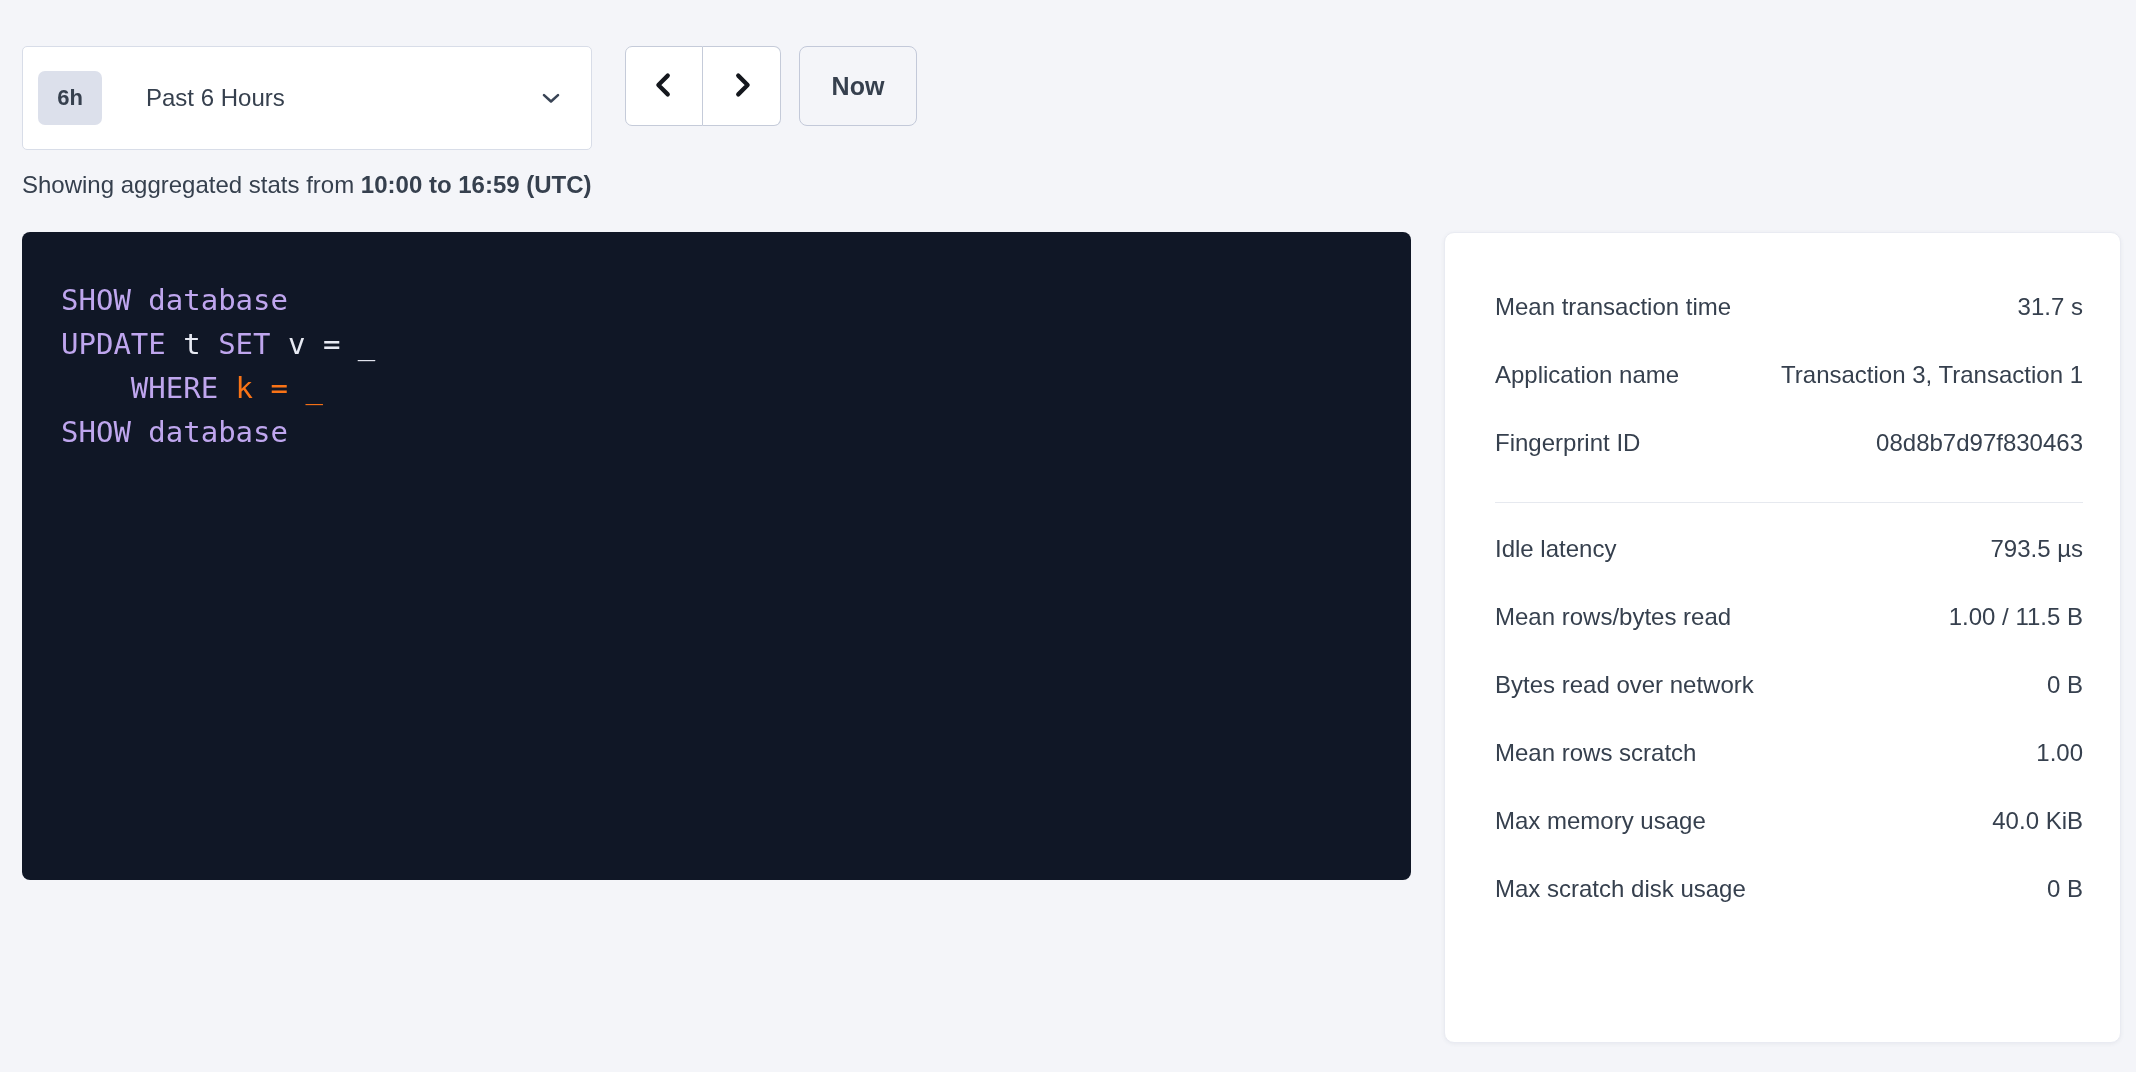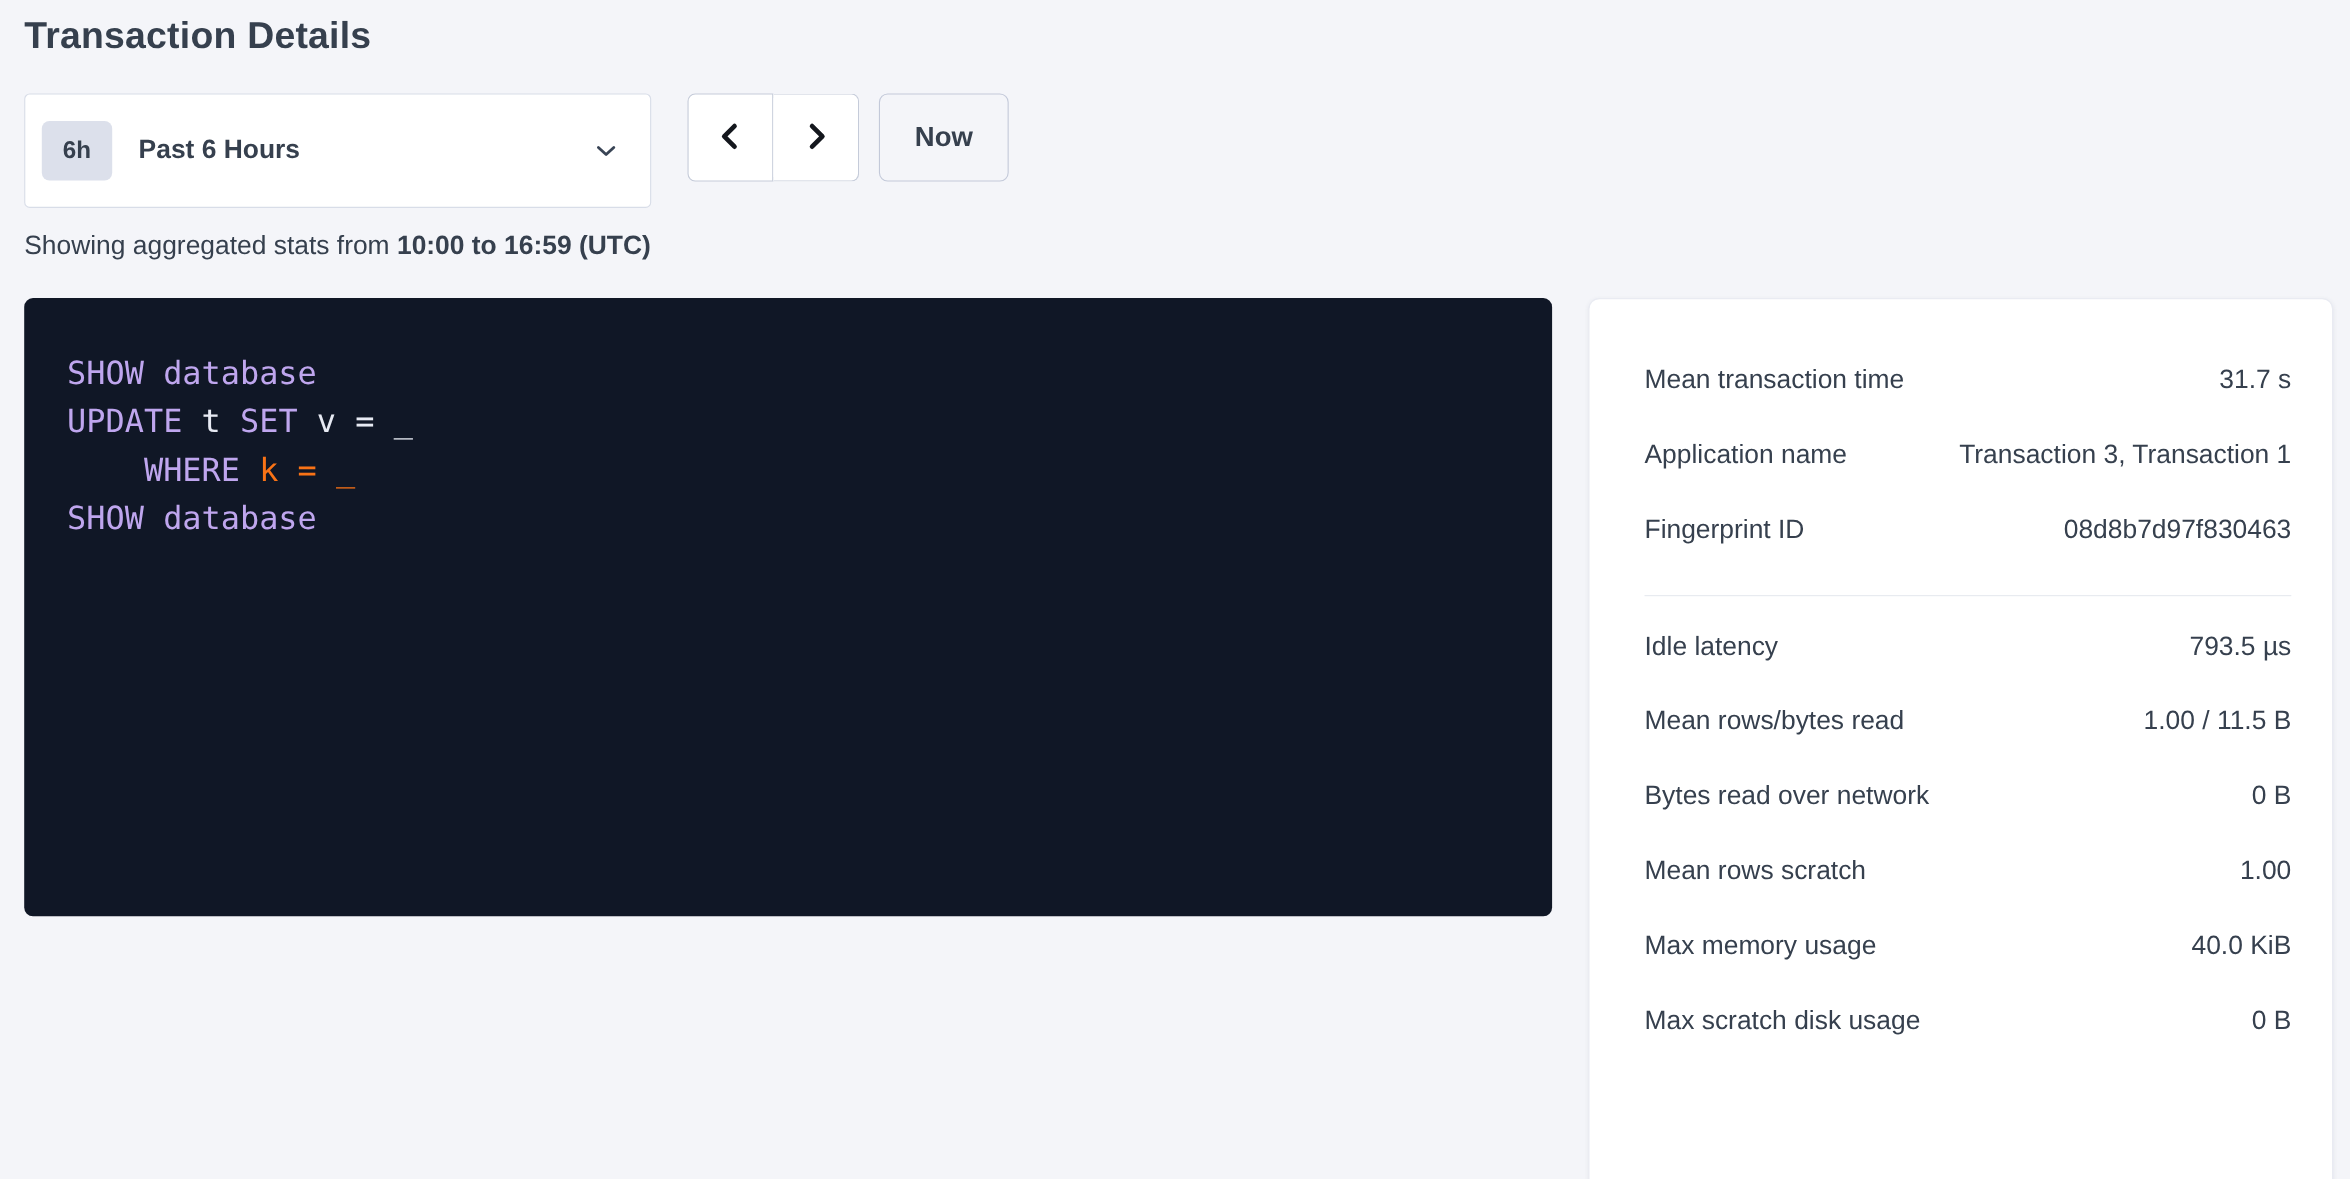--- a/index.html
+++ b/index.html
@@ -27,21 +27,21 @@
     border: 1px solid #d8dde8; border-radius: 5px;
     padding: 0 26px 0 15px;
     cursor: pointer; font-family: inherit;
   }
   .range-badge {
     display: flex; align-items: center; justify-content: center;
     min-width: 64px; height: 54px; padding: 0 12px;
     background: #dce0eb; border-radius: 7px;
     font-size: 22px; font-weight: 700; color: #36404e;
   }
-  .range-label { margin-left: 24px; font-size: 24px; color: #36404e; font-weight: bold; }
+  .range-label { margin-left: 44px; font-size: 24px; color: #36404e; }
   .chev-down { margin-left: auto; display: flex; }
 
   .nav-group { display: flex; margin-left: 33px; }
   .nav-btn {
     width: 78px; height: 80px;
     background: #ffffff; border: 1px solid #c5cbd9;
     display: flex; align-items: center; justify-content: center;
     cursor: pointer; padding: 0;
   }
   .nav-btn.prev { border-radius: 7px 0 0 7px; }
@@ -53,21 +53,21 @@
     font-family: inherit; font-size: 25px; font-weight: 700; color: #36404e;
     cursor: pointer;
   }
 
   .summary { margin: 21px 0 0; font-size: 24px; color: #36404e; }
   .summary strong { font-weight: 700; }
 
   .main { display: flex; gap: 33px; margin-top: 33px; align-items: flex-start; }
 
   .sql-box {
-    width: 1389px; height: 562px;
+    width: 1389px; height: 648px;
     background: #101726; border-radius: 8px;
     padding: 46px 40px 40px 39px;
   }
   .sql-code {
     font-family: "DejaVu Sans Mono", monospace;
     font-size: 29px; line-height: 44px;
   }
   .sql-line { white-space: pre; }
 
   .details-card {
@@ -88,21 +88,20 @@
 
   h2.resource-heading {
     margin: 24px 0 14px; font-size: 29px; font-weight: 700; color: #181c23;
   }
 </style>
 </head>
 <body>
 
 <div class="page">
 
-  <h1 class="page-title">Transaction Details</h1>
 
   <div class="controls">
 
     <button class="range-select">
       <span class="range-badge">6h</span>
       <span class="range-label">Past 6 Hours</span>
       <span class="chev-down">
         <svg width="28" height="28" viewBox="0 0 24 24">
           <polyline points="6 9.5 12 15 18 9.5" fill="none" stroke="#394455" stroke-width="2.2" stroke-linecap="round" stroke-linejoin="round"></polyline>
         </svg>

